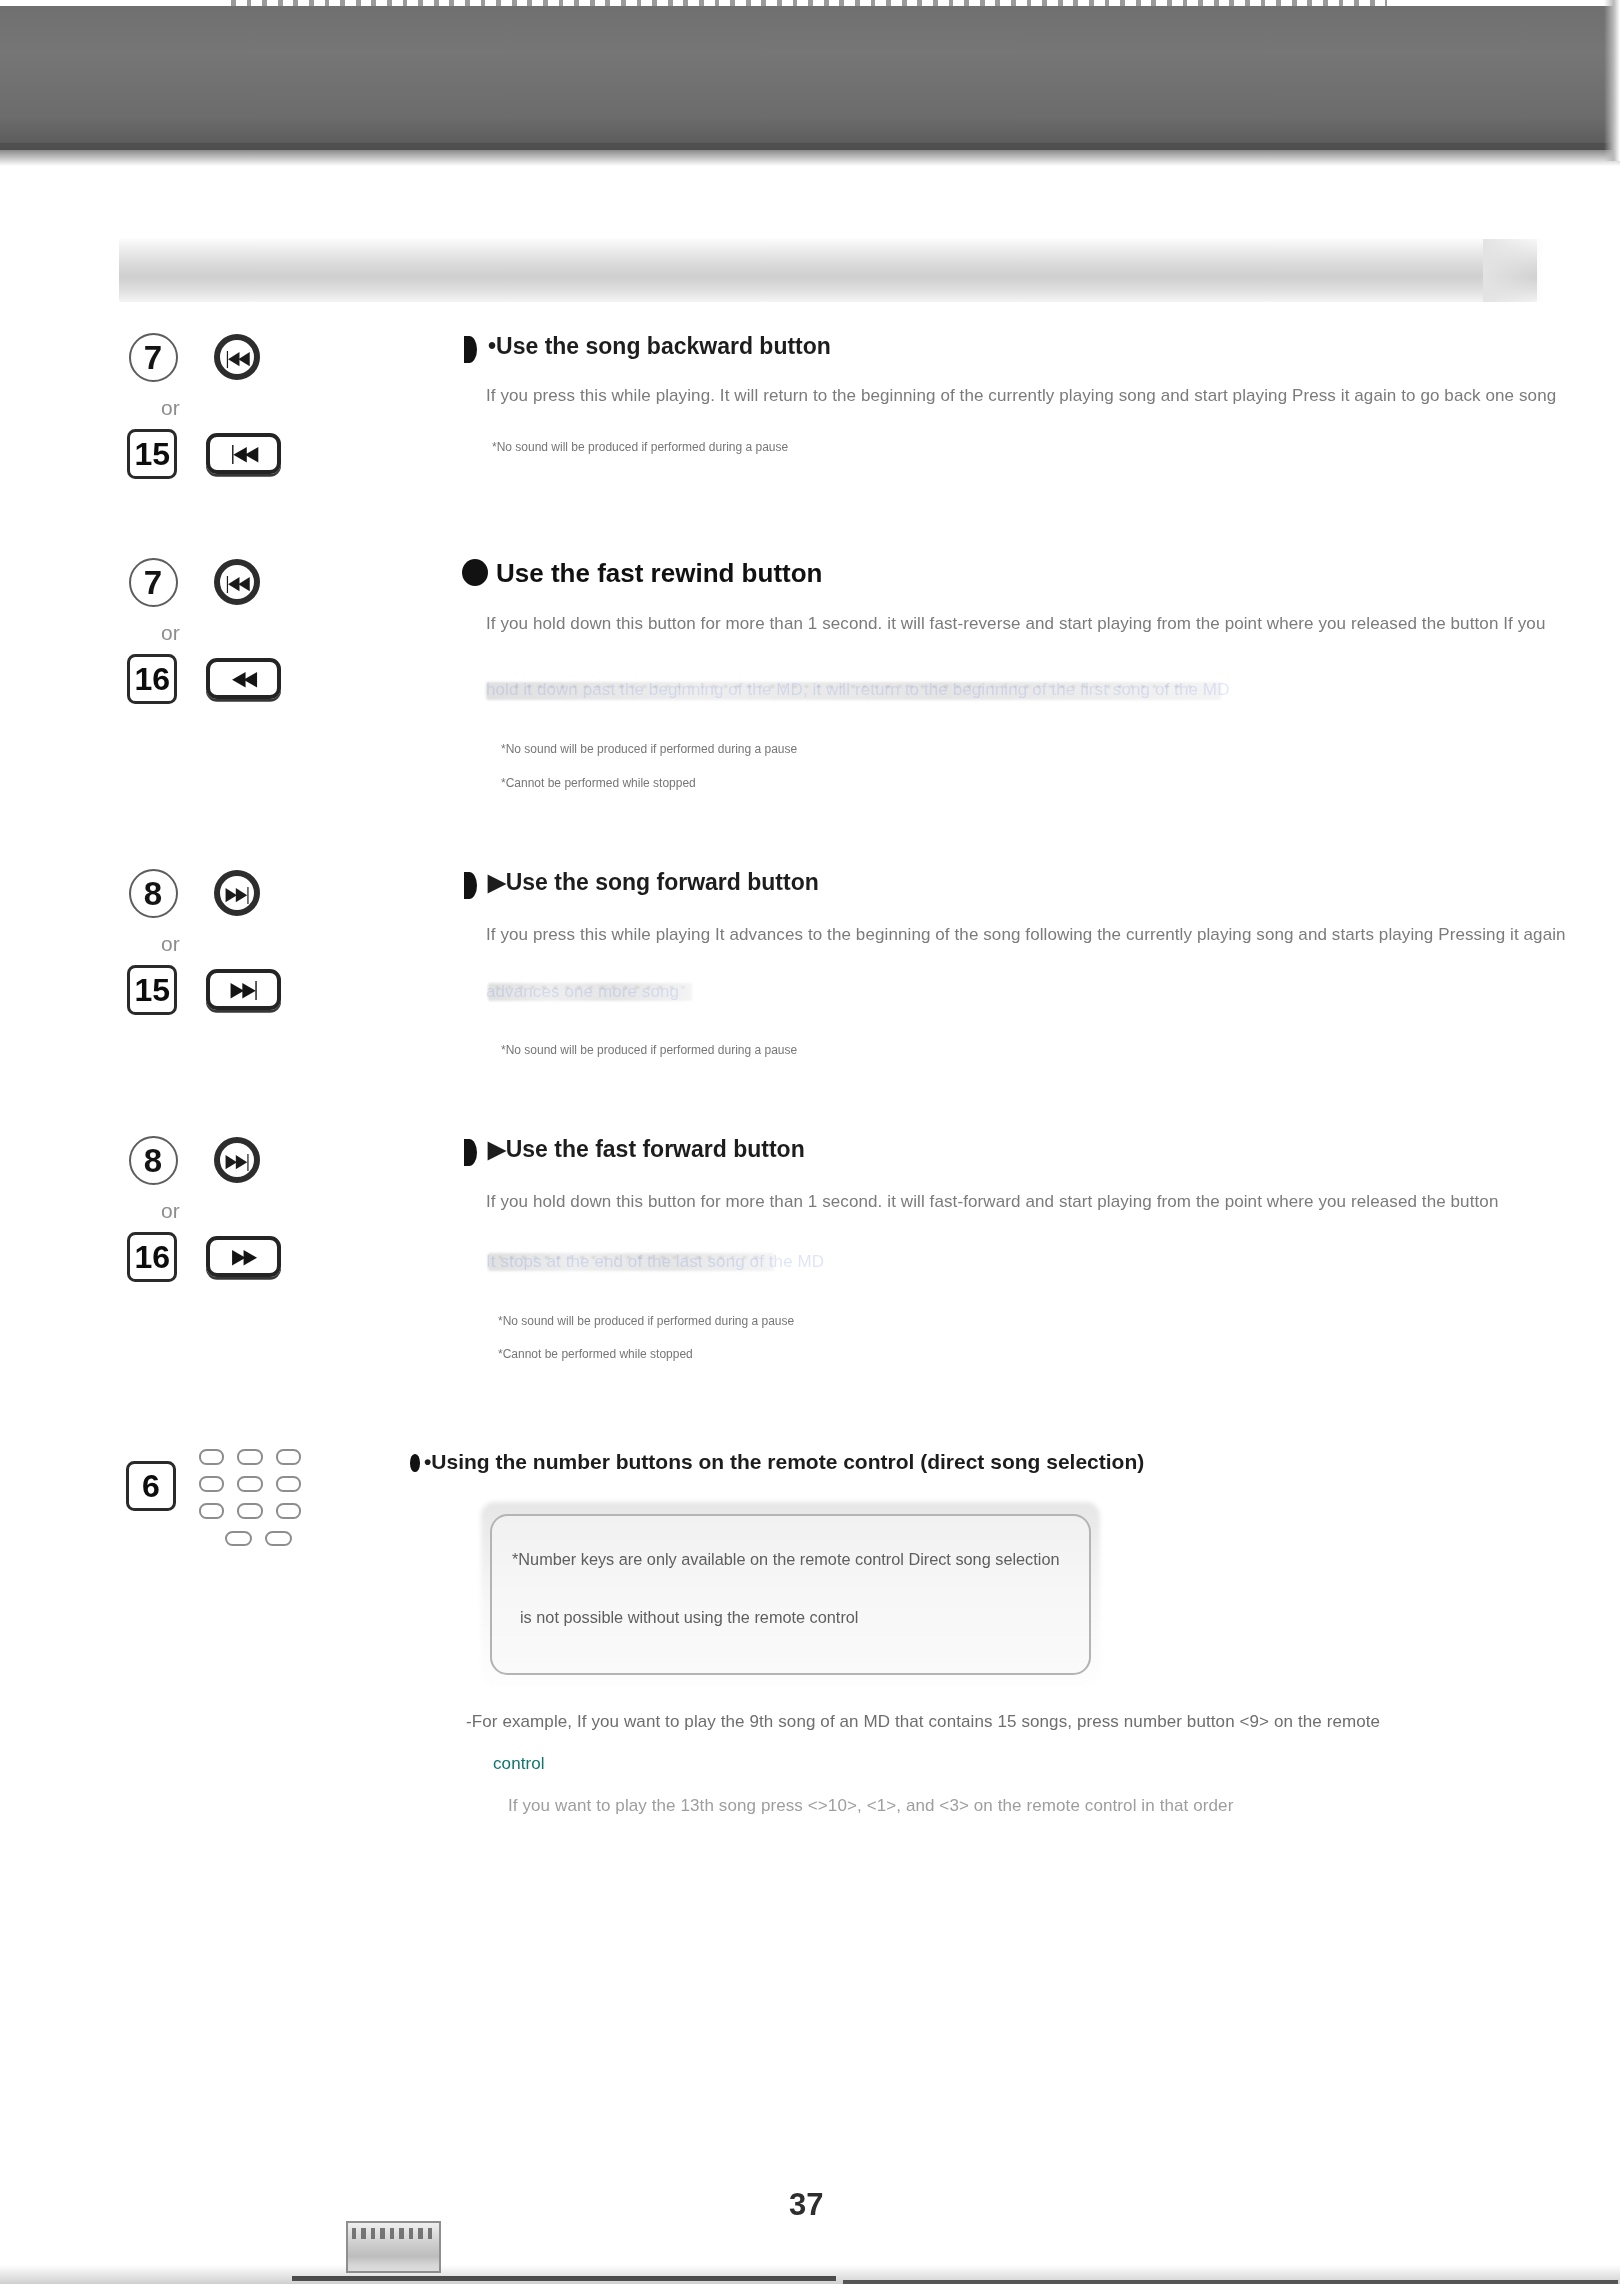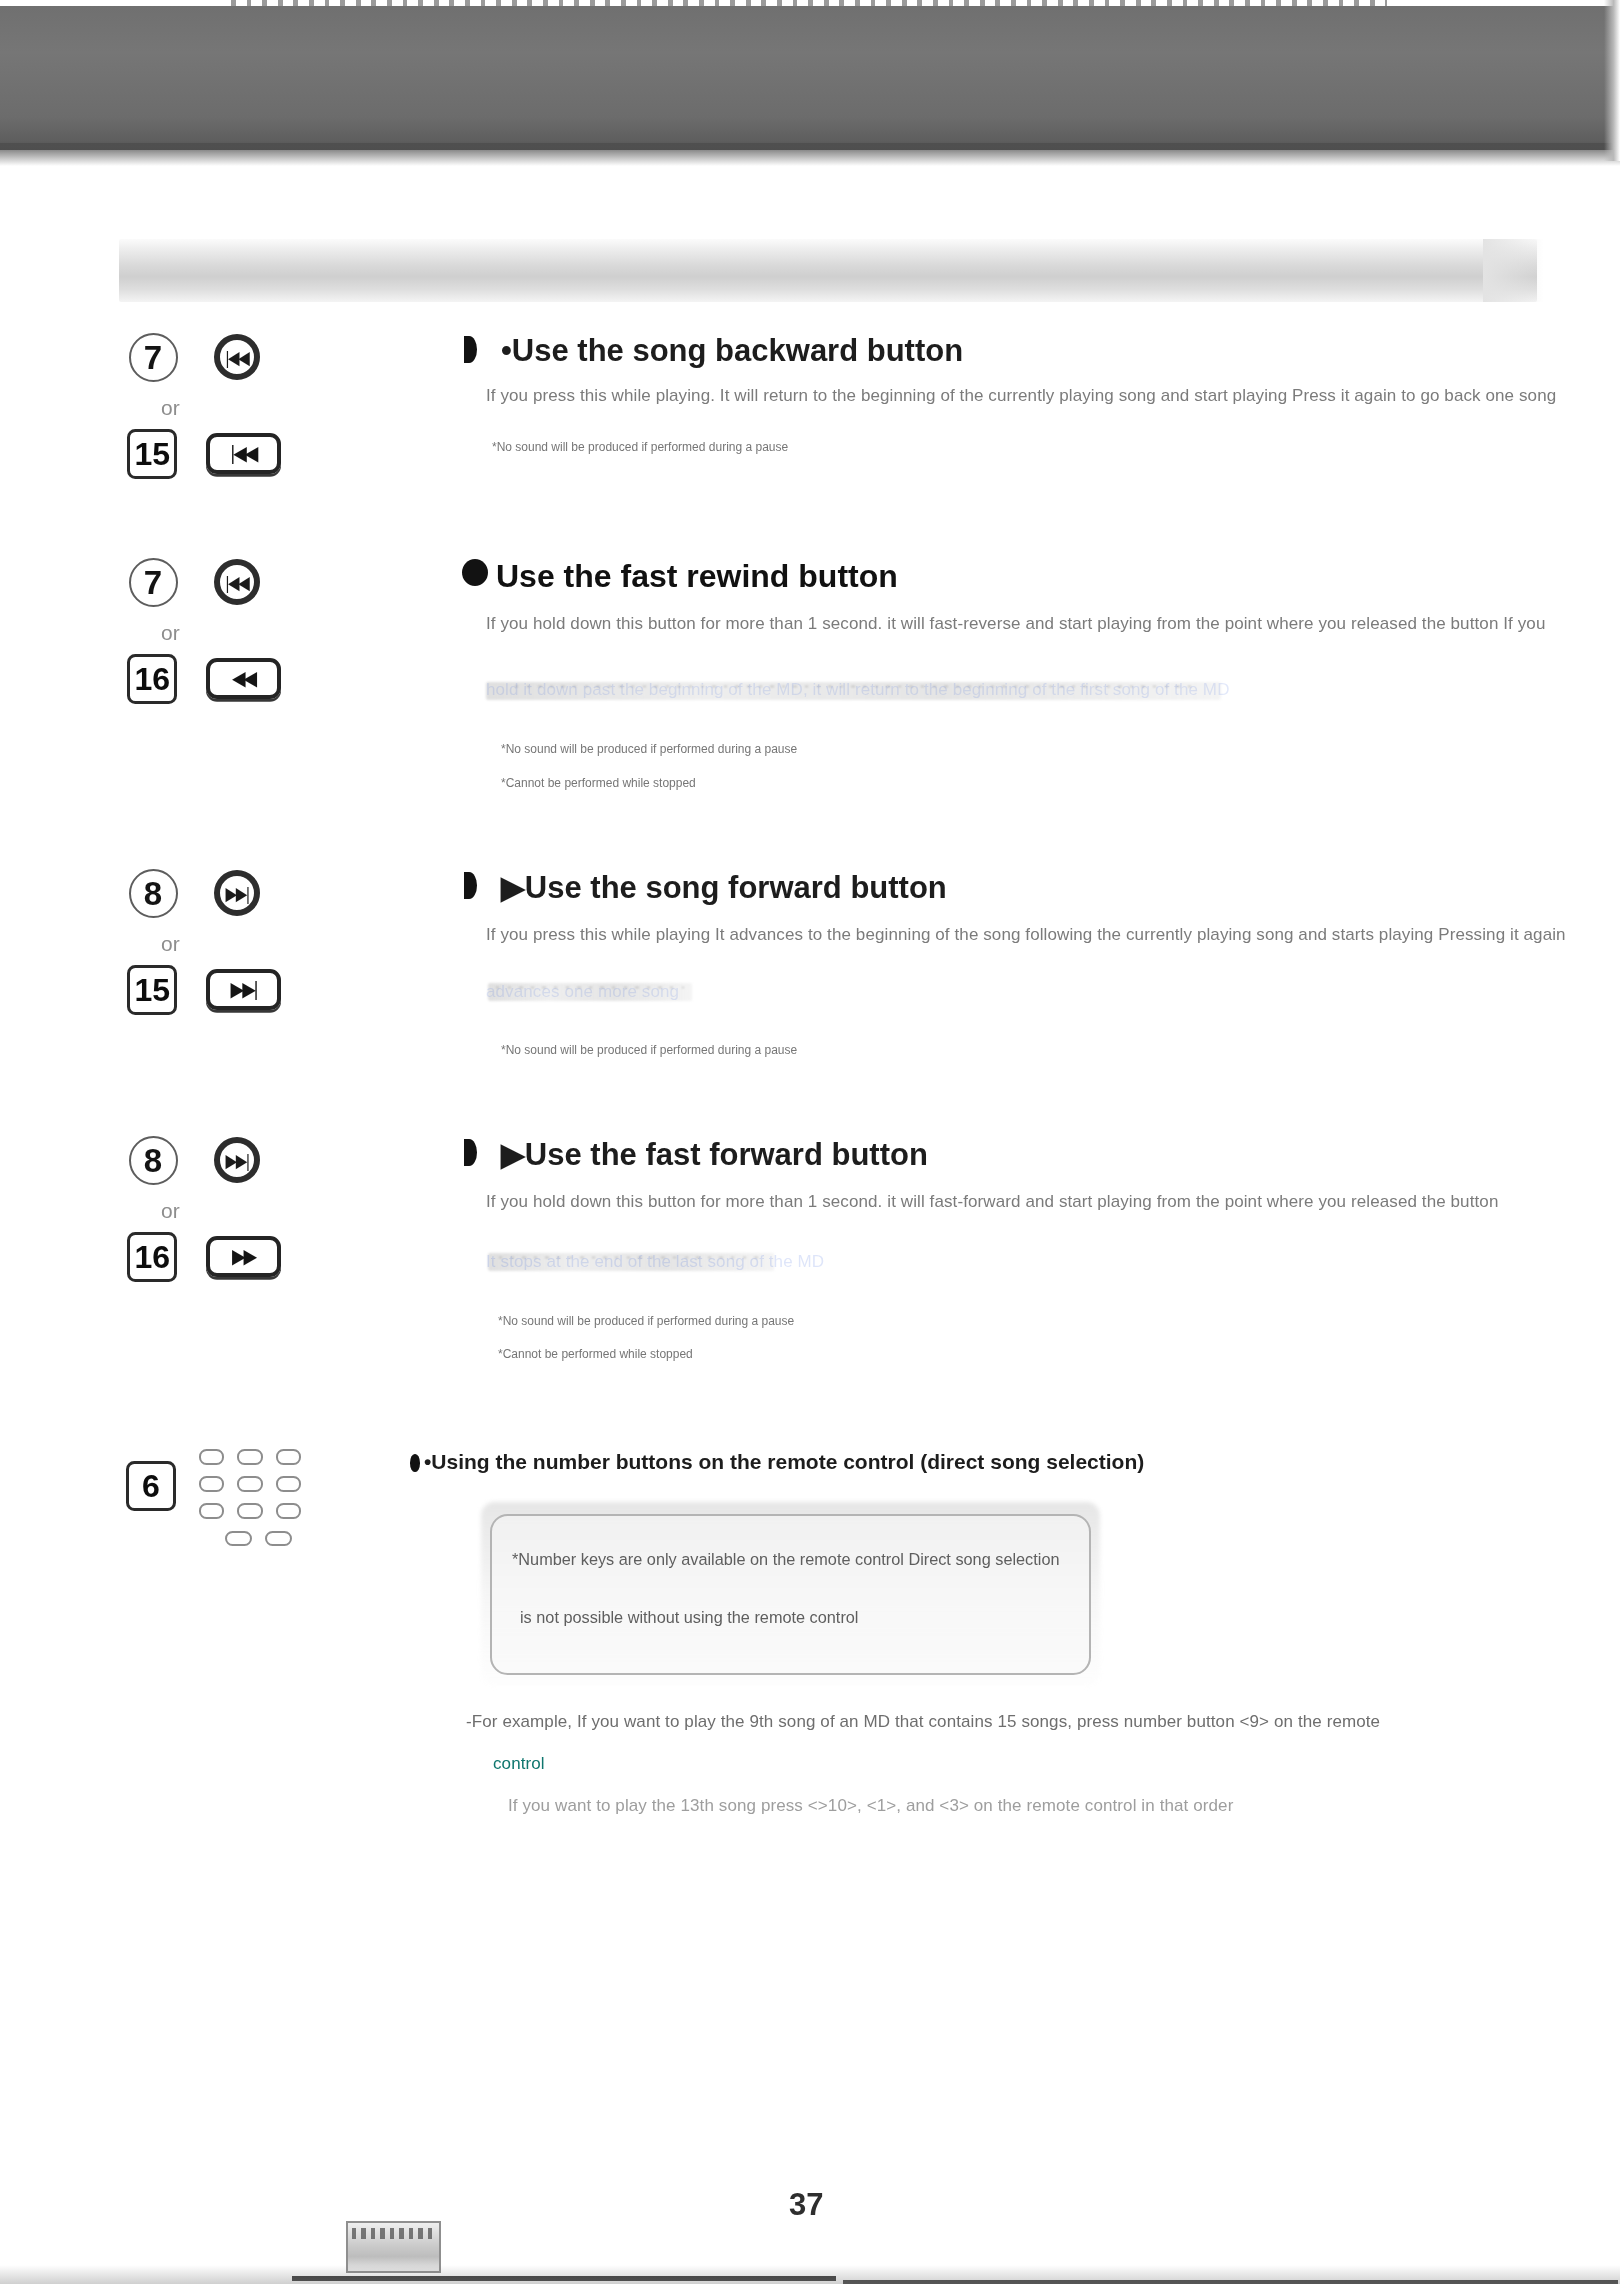--- a/index.html
+++ b/index.html
@@ -226,29 +226,29 @@
     position: absolute;
     left: 105px;
     top: 1.4px;
     width: 26px;
     height: 27px;
     background: #121212;
     border-radius: 50%;
   }
   .heading-text {
     position: absolute;
-    left: 144px;
-    top: 0;
-    font-size: 31px;
+    left: 131px;
+    top: 0;
+    font-size: 23px;
     font-weight: 700;
     color: #1d1d1d;
     white-space: nowrap;
   }
   .heading-text.strong {
-    font-size: 32px;
+    font-size: 26px;
     left: 139px;
     color: #111111;
   }
 
   .body-line {
     position: absolute;
     font-size: 17px;
     color: #7b7b7b;
     white-space: nowrap;
     letter-spacing: 0.1px;

